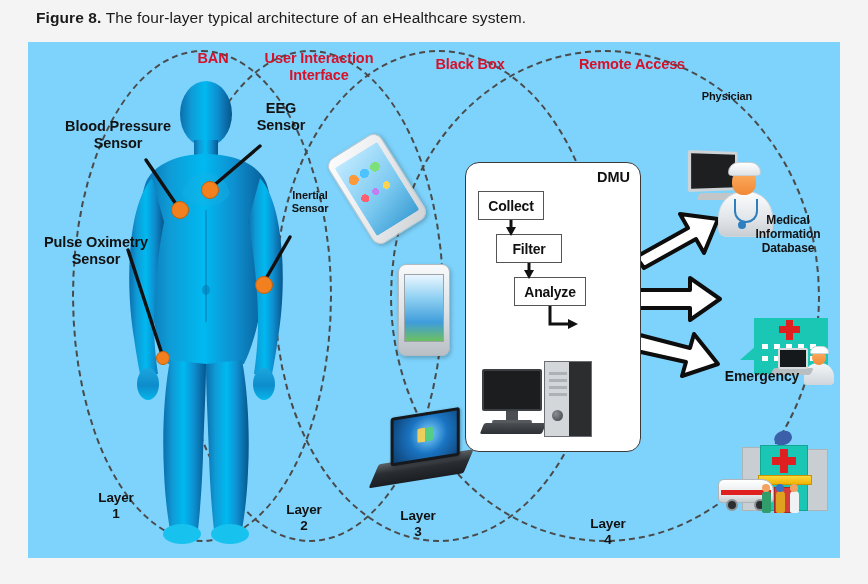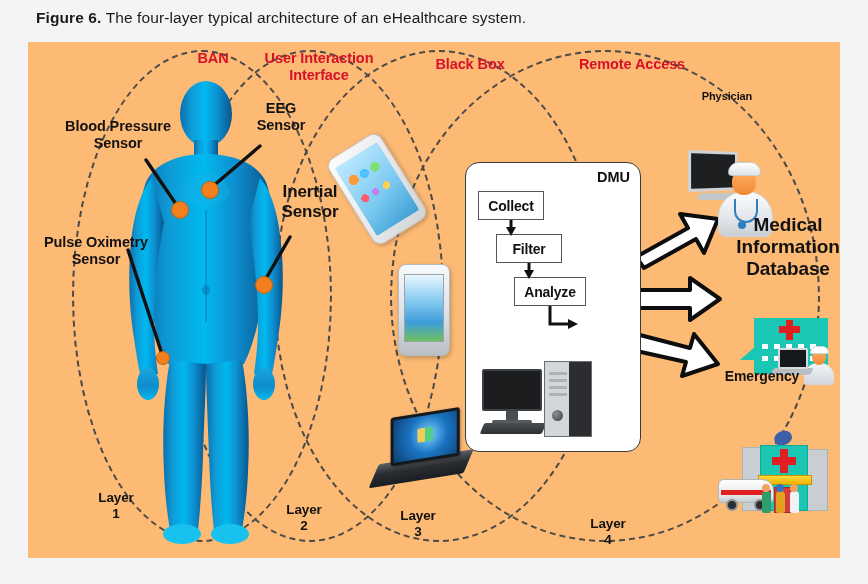--- a/index.html
+++ b/index.html
@@ -30,21 +30,21 @@
   #caption .cap-lead {
     font-weight: bold;
   }
   
   #panel {
     position: absolute;
     left: 28px;
     top: 42px;
     width: 812px;
     height: 516px;
-    background: #fdba74;
+    background: #7dd3fc;
   }
   
   .lbl {
     position: absolute;
     font-family: "Liberation Sans", sans-serif;
     font-weight: bold;
     color: #121212;
     text-align: center;
     line-height: 1.15;
     white-space: pre-line;
@@ -402,21 +402,21 @@
     position: absolute; width: 8px; height: 8px; border-radius: 50%;
     background: #f4a261;
   }
 </style>
 </head>
 <body>
 
 <div id="root">
 
   <div id="caption">
-    <span class="cap-lead">Figure 6.</span><span> The four-layer typical architecture of an eHealthcare system.</span>
+    <span class="cap-lead">Figure 8.</span><span> The four-layer typical architecture of an eHealthcare system.</span>
   </div>
 
   <div id="panel">
 
     <div class="ellipse" style="left:44px; top:8px; width:260px; height:492px;"></div>
     <div class="ellipse" style="left:148px; top:8px; width:268px; height:492px;"></div>
     <div class="ellipse" style="left:246px; top:8px; width:330px; height:492px;"></div>
     <div class="ellipse" style="left:362px; top:8px; width:430px; height:492px;"></div>
 
     <svg class="overlay" viewBox="0 0 812 516">
@@ -514,21 +514,21 @@
 Interface</div>
     <div class="lbl red" style="left:378px; top:14px; width:128px; font-size:14.5px;">Black Box</div>
     <div class="lbl red" style="left:524px; top:14px; width:160px; font-size:14.5px;">Remote Access</div>
 
     <div class="lbl" style="left:22px; top:57px; width:136px; font-size:14.5px;margin-top:19px;">Blood Pressure
 Sensor</div>
     <div class="lbl" style="left:216px; top:58px; width:74px; font-size:14.5px;">EEG
 Sensor</div>
     <div class="lbl" style="left:-3px; top:144px; width:142px; font-size:14.5px;margin-top:48px;">Pulse Oximetry
 Sensor</div>
-    <div class="lbl" style="left:240px; top:140px; width:84px; font-size:17px;">Inertial
+    <div class="lbl" style="left:240px; top:147px; width:84px; font-size:11px;">Inertial
 Sensor</div>
 
     <div class="device" id="phone">
       <div class="phone-body">
         <div class="phone-screen"></div>
       </div>
     </div>
 
     <div class="device" id="pda">
       <div class="pda-body">
@@ -582,21 +582,21 @@
     <div class="device" id="physician">
       <div class="doc-monitor"></div>
       <div class="doc-monitor-base"></div>
       <div class="doc-body"></div>
       <div class="doc-head"></div>
       <div class="doc-cap"></div>
       <div class="doc-steth"></div>
       <div class="doc-steth-bell"></div>
     </div>
 
-    <div class="lbl" style="left:690px; top:172px; width:140px; font-size:19px;">Medical
+    <div class="lbl" style="left:690px; top:172px; width:140px; font-size:12px;">Medical
 Information
 Database</div>
     <div class="device" id="database">
       <div class="db-roof"></div>
       <div class="db-bldg"></div>
       <div class="db-cross-v"></div>
       <div class="db-cross-h"></div>
       <div class="db-win" style="left:22px; top:30px;"></div>
       <div class="db-win" style="left:34px; top:30px;"></div>
       <div class="db-win" style="left:46px; top:30px;"></div>

